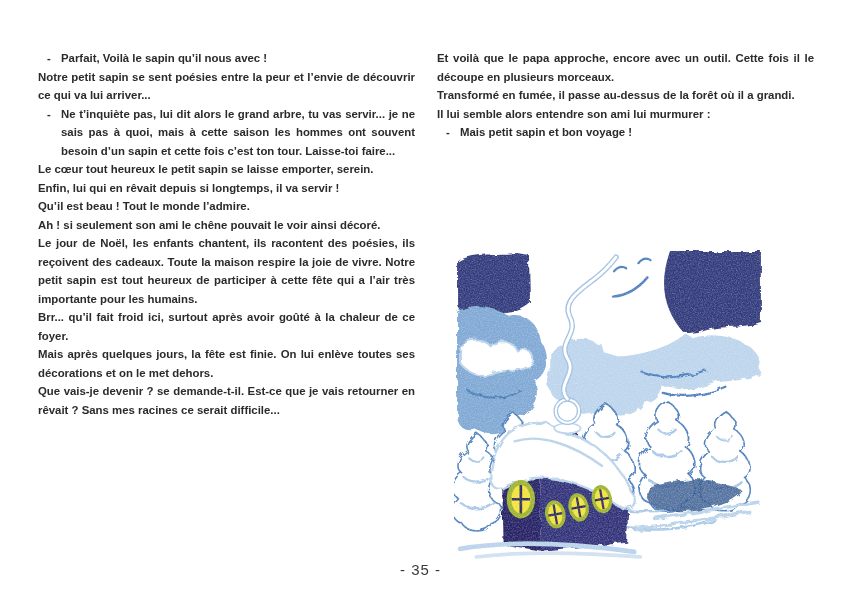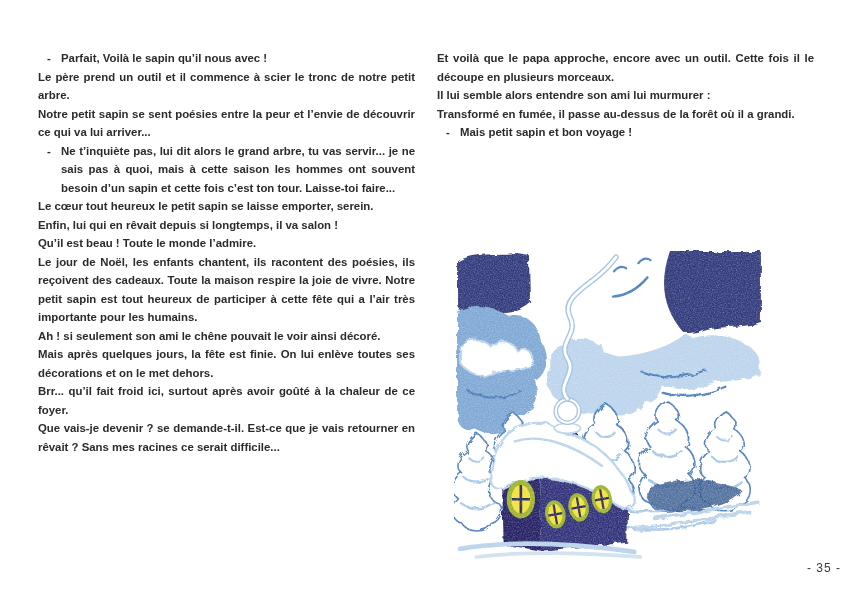--- a/index.html
+++ b/index.html
@@ -19,49 +19,48 @@
   #left-col{left:38px;}
   #right-col{left:437px;}
   .para{margin:0;}
   .dialogue{position:relative;padding-left:23px;}
   .dash{position:absolute;left:9px;top:0;}
   #illustration-wrap{
     position:absolute;left:454px;top:249px;width:314px;height:312px;
   }
   #footer{
     position:absolute;left:0;right:0;top:561px;
-    text-align:right;
-    font-size:12px;font-weight:normal;letter-spacing:1px;
+    text-align:center;
+    font-size:15px;font-weight:normal;letter-spacing:1px;
     color:#3a3a3a;
   }
 </style>
 </head>
 <body>
 
 <div id="page">
 
   <div id="left-col" class="col">
       <p class="para dialogue"><span class="dash">-</span><span>Parfait, Voilà le sapin qu’il nous avec !</span></p>
-      <p class="para"><span>Le père prend un outil et il commence à scier le tronc de notre petit arbre.</span></p>
       <p class="para"><span>Notre petit sapin se sent poésies entre la peur et l’envie de découvrir ce qui va lui arriver...</span></p>
       <p class="para dialogue"><span class="dash">-</span><span>Ne t’inquiète pas, lui dit alors le grand arbre, tu vas servir... je ne sais pas à quoi, mais à cette saison les hommes ont souvent besoin d’un sapin et cette fois c’est ton tour. Laisse-toi faire...</span></p>
       <p class="para"><span>Le cœur tout heureux le petit sapin se laisse emporter, serein.</span></p>
-      <p class="para"><span>Enfin, lui qui en rêvait depuis si longtemps, il va salon !</span></p>
-      <p class="para"><span>Qu’il est beau ! Toute le monde l’admire.</span></p>
+      <p class="para"><span>Enfin, lui qui en rêvait depuis si longtemps, il va servir !</span></p>
+      <p class="para"><span>Qu’il est beau ! Tout le monde l’admire.</span></p>
+      <p class="para"><span>Ah ! si seulement son ami le chêne pouvait le voir ainsi décoré.</span></p>
       <p class="para"><span>Le jour de Noël, les enfants chantent, ils racontent des poésies, ils reçoivent des cadeaux. Toute la maison respire la joie de vivre. Notre petit sapin est tout heureux de participer à cette fête qui a l’air très importante pour les humains.</span></p>
-      <p class="para"><span>Ah ! si seulement son ami le chêne pouvait le voir ainsi décoré.</span></p>
+      <p class="para"><span>Brr... qu’il fait froid ici, surtout après avoir goûté à la chaleur de ce foyer.</span></p>
       <p class="para"><span>Mais après quelques jours, la fête est finie. On lui enlève toutes ses décorations et on le met dehors.</span></p>
-      <p class="para"><span>Brr... qu’il fait froid ici, surtout après avoir goûté à la chaleur de ce foyer.</span></p>
       <p class="para"><span>Que vais-je devenir ? se demande-t-il. Est-ce que je vais retourner en rêvait ? Sans mes racines ce serait difficile...</span></p>
     </div>
 
   <div id="right-col" class="col">
       <p class="para"><span>Et voilà que le papa approche, encore avec un outil. Cette fois il le découpe en plusieurs morceaux.</span></p>
+      <p class="para"><span>Transformé en fumée, il passe au-dessus de la forêt où il a grandi.</span></p>
       <p class="para"><span>Il lui semble alors entendre son ami lui murmurer :</span></p>
-      <p class="para"><span>Transformé en fumée, il passe au-dessus de la forêt où il a grandi.</span></p>
       <p class="para dialogue"><span class="dash">-</span><span>Mais petit sapin et bon voyage !</span></p>
     </div>
 
   <div id="illustration-wrap">
     <svg width="314" height="312" viewBox="0 0 310 308" xmlns="http://www.w3.org/2000/svg">
       <defs>
         <filter id="crayon" x="-15%" y="-15%" width="130%" height="130%">
           <feTurbulence type="fractalNoise" baseFrequency="0.09" numOctaves="3" seed="7" result="t"></feTurbulence>
           <feDisplacementMap in="SourceGraphic" in2="t" scale="6"></feDisplacementMap>
         </filter>

